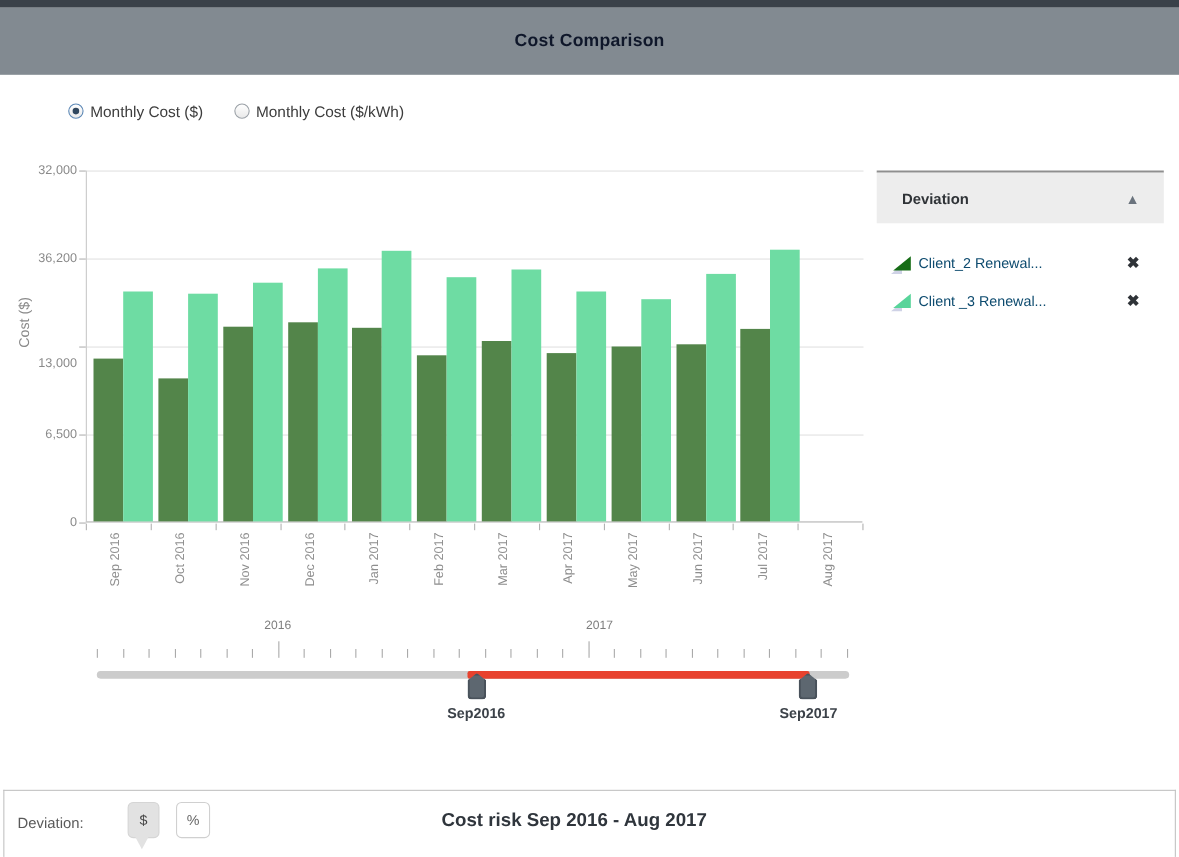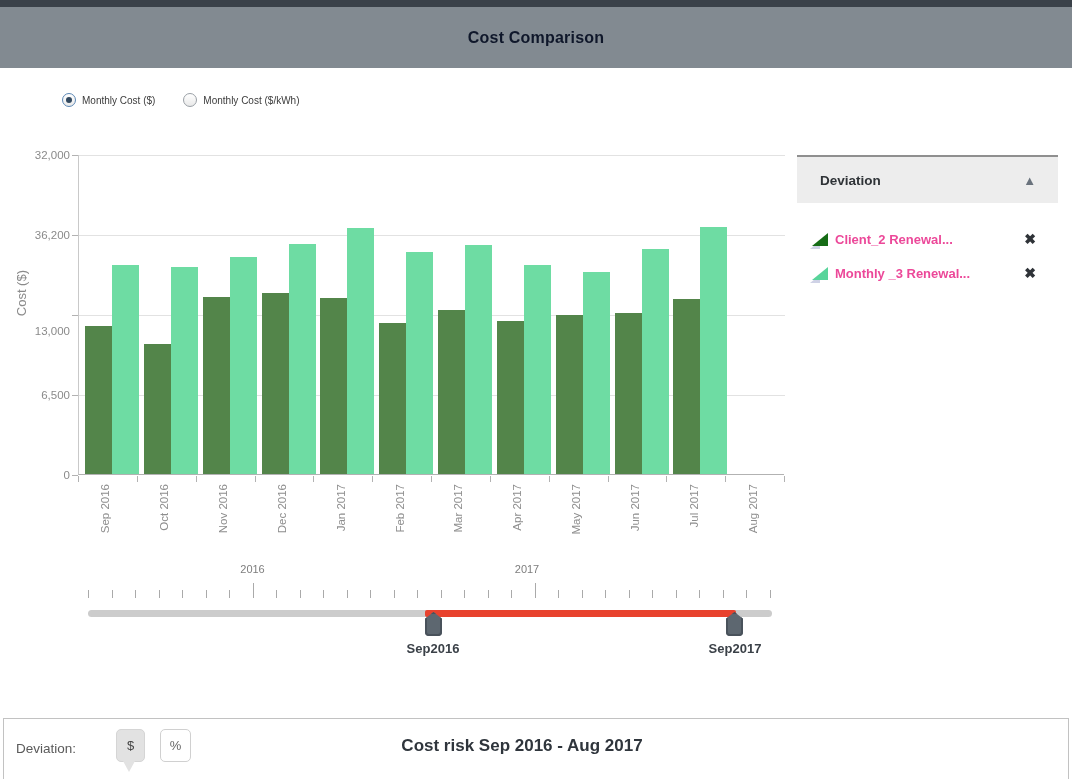--- a/index.html
+++ b/index.html
@@ -24,21 +24,21 @@
   .radio-circle {
     width:14px; height:14px; border-radius:50%; background:#fdfdfd;
     border:1px solid #9aa0a6; position:relative;
     background:linear-gradient(#ffffff,#e9e9e9);
   }
   .radio-circle.selected { border-color:#5b87b5; }
   .radio-circle.selected::after {
     content:""; position:absolute; left:3px; top:3px; width:6px; height:6px;
     border-radius:50%; background:#30475e;
   }
-  .radio-label { font-size:10px; color:#3c3c3c; }
+  .radio-label { font-size:14px; color:#3c3c3c; }
 
   
   #plot { left:78px; top:155px; width:706px; height:320px;
     border-left:1px solid #c9c9c9; border-bottom:1px solid #b2b2b2; }
   .gridline { position:absolute; left:0; width:706px; height:1px; background:#e2e2e2; }
   .bar { position:absolute; bottom:0; }
   .ytick-label { position:absolute; text-align:right; width:60px; font-size:11.5px; color:#8a8a8a; }
   .ytick-dash { position:absolute; width:6px; height:1px; background:#b2b2b2; left:72px; }
   .xtick-dash { position:absolute; width:1px; height:6px; background:#b2b2b2; top:476px; }
   .xcat-label {
@@ -80,21 +80,21 @@
   }
   .legend-icon { position:relative; width:16px; height:14px; margin-right:7px; flex:0 0 auto; }
   .legend-icon .shadow-tri {
     position:absolute; left:-2px; bottom:-3px; width:0; height:0;
     border-left:10px solid transparent; border-bottom:8px solid #cfd2e6;
   }
   .legend-icon .main-tri {
     position:absolute; left:0; bottom:0; width:0; height:0;
     border-left:16px solid transparent; border-bottom:13px solid currentColor;
   }
-  .legend-text { font-size:13px; color:#ec4899; flex:1 1 auto; white-space:nowrap; overflow:hidden;font-weight:bold; }
+  .legend-text { font-size:13px; color:#0c4a6e; flex:1 1 auto; white-space:nowrap; overflow:hidden; }
   .legend-close { font-size:14px; font-weight:bold; color:#2f3338; cursor:pointer; line-height:1; }
 
   
   .footer-panel {
     left:3px; top:718px; width:1066px; height:61px; background:#ffffff;
     border:1px solid #c2c2c2; border-bottom:none;
   }
   .deviation-label { left:16px; top:741px; font-size:13.5px; color:#5a5a5a; }
   .btn-dollar {
     left:116px; top:729px; width:29px; height:33px; background:#e2e2e2;
@@ -229,21 +229,21 @@
     <div class="scale-tick" style="left: 581.5px; top: 590px; height: 8px;"></div>
     <div class="scale-tick" style="left: 605px; top: 590px; height: 8px;"></div>
     <div class="scale-tick" style="left: 628.5px; top: 590px; height: 8px;"></div>
     <div class="scale-tick" style="left: 652px; top: 590px; height: 8px;"></div>
     <div class="scale-tick" style="left: 675.5px; top: 590px; height: 8px;"></div>
     <div class="scale-tick" style="left: 699px; top: 590px; height: 8px;"></div>
     <div class="scale-tick" style="left: 722.5px; top: 590px; height: 8px;"></div>
     <div class="scale-tick" style="left: 746px; top: 590px; height: 8px;"></div>
     <div class="scale-tick" style="left: 769.5px; top: 590px; height: 8px;"></div>
     <div class="year-label" style="left: 252.5px;">2016</div>
-    <div class="year-label" style="left: 527px;">2017</div>
+    <div class="year-label" style="left: 545px;">2017</div>
   </div>
 <div class="abs slider-track"></div>
 <div class="abs slider-range"></div>
 <div class="abs slider-handle" style="left:425px;"></div>
 <div class="abs slider-handle" style="left:726px;"></div>
 <div class="slider-handle-label" style="left:433px;">Sep2016</div>
 <div class="slider-handle-label" style="left:735px;">Sep2017</div>
 
 <div class="abs contracts-top-border"></div>
 <div class="abs contracts-header">
@@ -257,21 +257,21 @@
         <span class="main-tri"></span>
       </span>
       <span class="legend-text">Client_2 Renewal...</span>
       <span class="legend-close">✖</span>
     </div>
     <div class="legend-row" style="top: 256px;">
       <span class="legend-icon" style="color: rgb(88, 212, 154);">
         <span class="shadow-tri"></span>
         <span class="main-tri"></span>
       </span>
-      <span class="legend-text">Monthly _3 Renewal...</span>
+      <span class="legend-text">Client _3 Renewal...</span>
       <span class="legend-close">✖</span>
     </div>
   </div>
 
 <div class="abs footer-panel"></div>
 <div class="abs deviation-label">Deviation:</div>
 <div class="abs btn-dollar">$</div>
 <div class="abs btn-dollar-tail"></div>
 <div class="abs btn-percent">%</div>
 <div class="abs footer-title">Cost risk Sep 2016 - Aug 2017</div>

